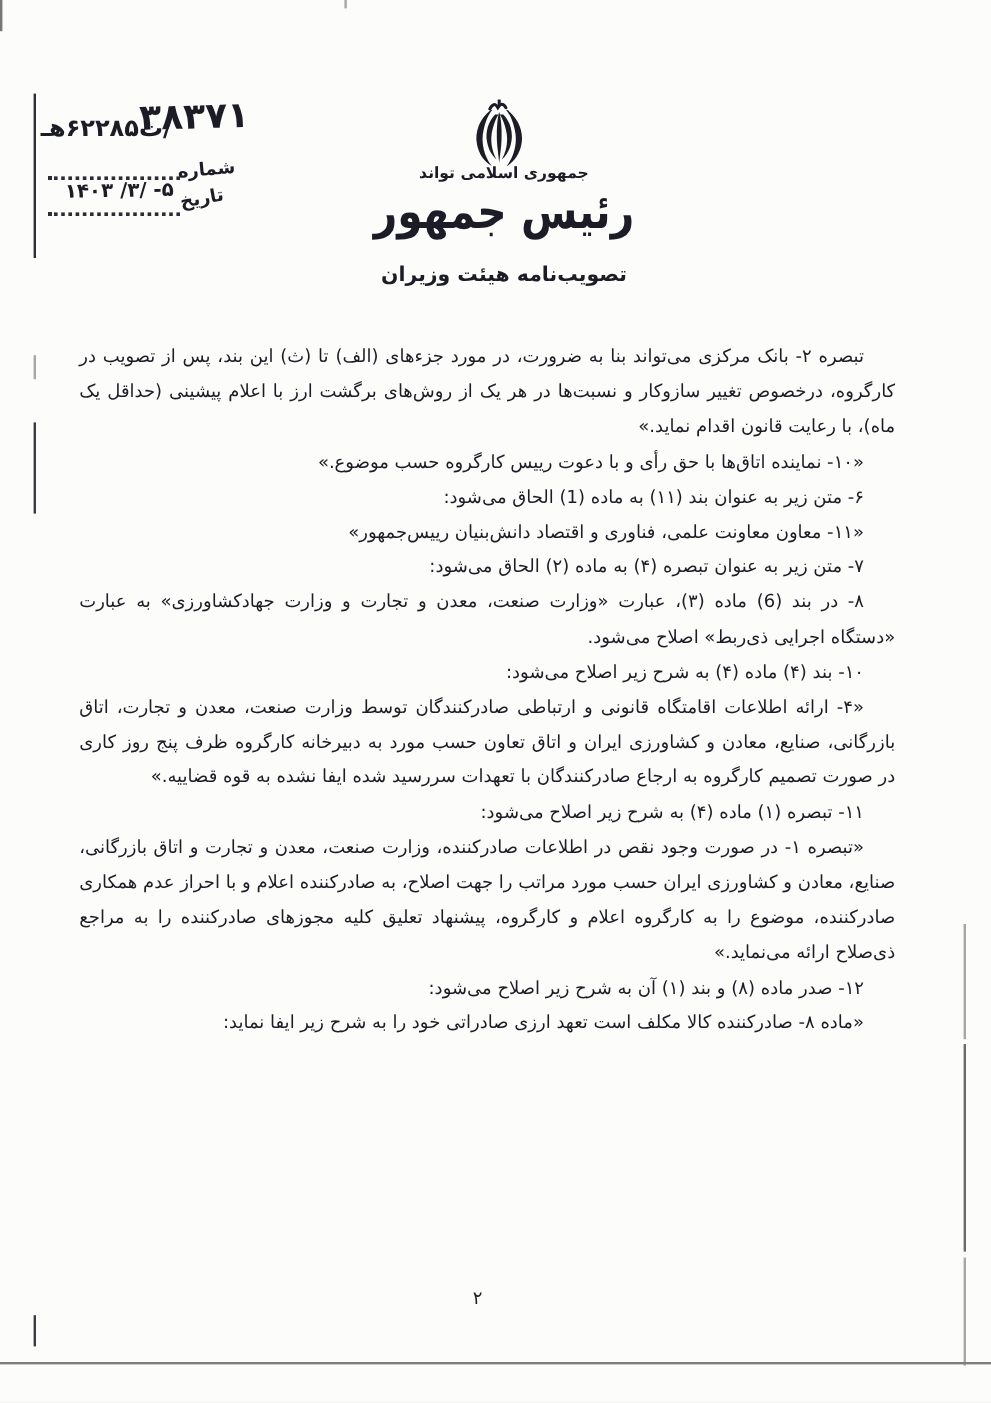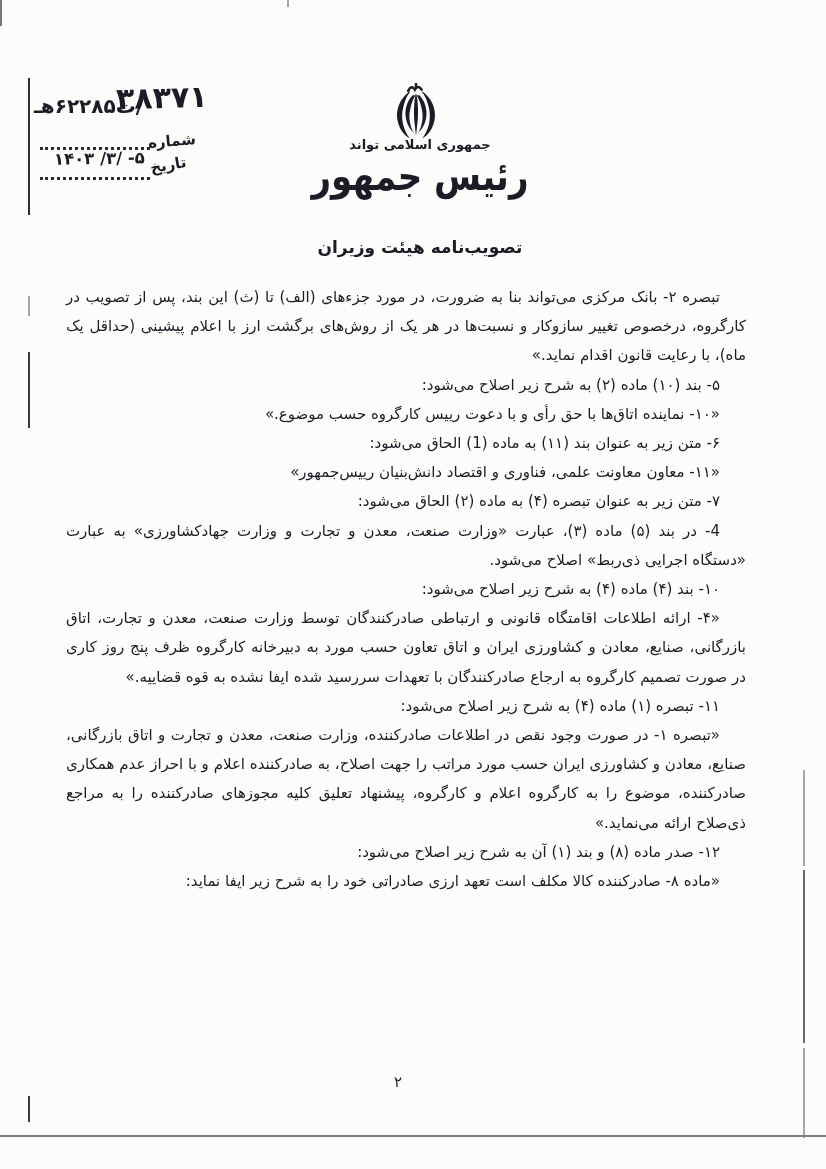--- a/index.html
+++ b/index.html
@@ -48,21 +48,21 @@
   .republic-title{
     position:absolute;left:330px;top:137px;width:180px;
     font-size:13px;font-weight:bold;text-align:center;white-space:nowrap;
   }
   .office-title{
     position:absolute;left:300px;top:155px;width:240px;
     font-size:37px;font-weight:bold;text-align:center;white-space:nowrap;
     transform:scale(.92,1.08);
   }
   .doc-type{
-    position:absolute;left:290px;top:237px;width:260px;
+    position:absolute;left:290px;top:219px;width:260px;
     font-size:17px;font-weight:bold;text-align:center;white-space:nowrap;
   }
   
   .body-text{
     position:absolute;top:283px;right:80px;width:680px;
     font-size:15px;line-height:29.2px;
     text-align:justify;
   }
   .body-text p.para{margin:0;text-indent:26px;}
   
@@ -110,26 +110,25 @@
       <path d="M36 14 Q42 2 48 12 Q54 2 60 12"></path>
       <path d="M50 1 L50 8"></path>
     </g>
   </svg>
   <div class="republic-title">جمهوری اسلامی تواند</div>
   <div class="office-title">رئیس جمهور</div>
   <div class="doc-type">تصویب‌نامه هیئت وزیران</div>
 
   <div class="body-text">
       <p class="para">تبصره ۲- بانک مرکزی می‌تواند بنا به ضرورت، در مورد جزءهای (الف) تا (ث) این بند، پس از تصویب در کارگروه، درخصوص تغییر سازوکار و نسبت‌ها در هر یک از روش‌های برگشت ارز با اعلام پیشینی (حداقل یک ماه)، با رعایت قانون اقدام نماید.»</p>
-      <p class="para">۵- بند (۱۰) ماده (۲) به شرح زیر اصلاح می‌شود:</p>
       <p class="para">«۱۰- نماینده اتاق‌ها با حق رأی و با دعوت رییس کارگروه حسب موضوع.»</p>
       <p class="para">۶- متن زیر به عنوان بند (۱۱) به ماده (1) الحاق می‌شود:</p>
       <p class="para">«۱۱- معاون معاونت علمی، فناوری و اقتصاد دانش‌بنیان رییس‌جمهور»</p>
       <p class="para">۷- متن زیر به عنوان تبصره (۴) به ماده (۲) الحاق می‌شود:</p>
-      <p class="para">4- در بند (۵) ماده (۳)، عبارت «وزارت صنعت، معدن و تجارت و وزارت جهادکشاورزی» به عبارت «دستگاه اجرایی ذی‌ربط» اصلاح می‌شود.</p>
+      <p class="para">۸- در بند (6) ماده (۳)، عبارت «وزارت صنعت، معدن و تجارت و وزارت جهادکشاورزی» به عبارت «دستگاه اجرایی ذی‌ربط» اصلاح می‌شود.</p>
       <p class="para">۱۰- بند (۴) ماده (۴) به شرح زیر اصلاح می‌شود:</p>
       <p class="para">«۴- ارائه اطلاعات اقامتگاه قانونی و ارتباطی صادرکنندگان توسط وزارت صنعت، معدن و تجارت، اتاق بازرگانی، صنایع، معادن و کشاورزی ایران و اتاق تعاون حسب مورد به دبیرخانه کارگروه ظرف پنج روز کاری در صورت تصمیم کارگروه به ارجاع صادرکنندگان با تعهدات سررسید شده ایفا نشده به قوه قضاییه.»</p>
       <p class="para">۱۱- تبصره (۱) ماده (۴) به شرح زیر اصلاح می‌شود:</p>
       <p class="para">«تبصره ۱- در صورت وجود نقص در اطلاعات صادرکننده، وزارت صنعت، معدن و تجارت و اتاق بازرگانی، صنایع، معادن و کشاورزی ایران حسب مورد مراتب را جهت اصلاح، به صادرکننده اعلام و با احراز عدم همکاری صادرکننده، موضوع را به کارگروه اعلام و کارگروه، پیشنهاد تعلیق کلیه مجوزهای صادرکننده را به مراجع ذی‌صلاح ارائه می‌نماید.»</p>
       <p class="para">۱۲- صدر ماده (۸) و بند (۱) آن به شرح زیر اصلاح می‌شود:</p>
       <p class="para">«ماده ۸- صادرکننده کالا مکلف است تعهد ارزی صادراتی خود را به شرح زیر ایفا نماید:</p>
     </div>
 
   <div class="page-number">۲</div>
   <div class="footer-rule"></div>

